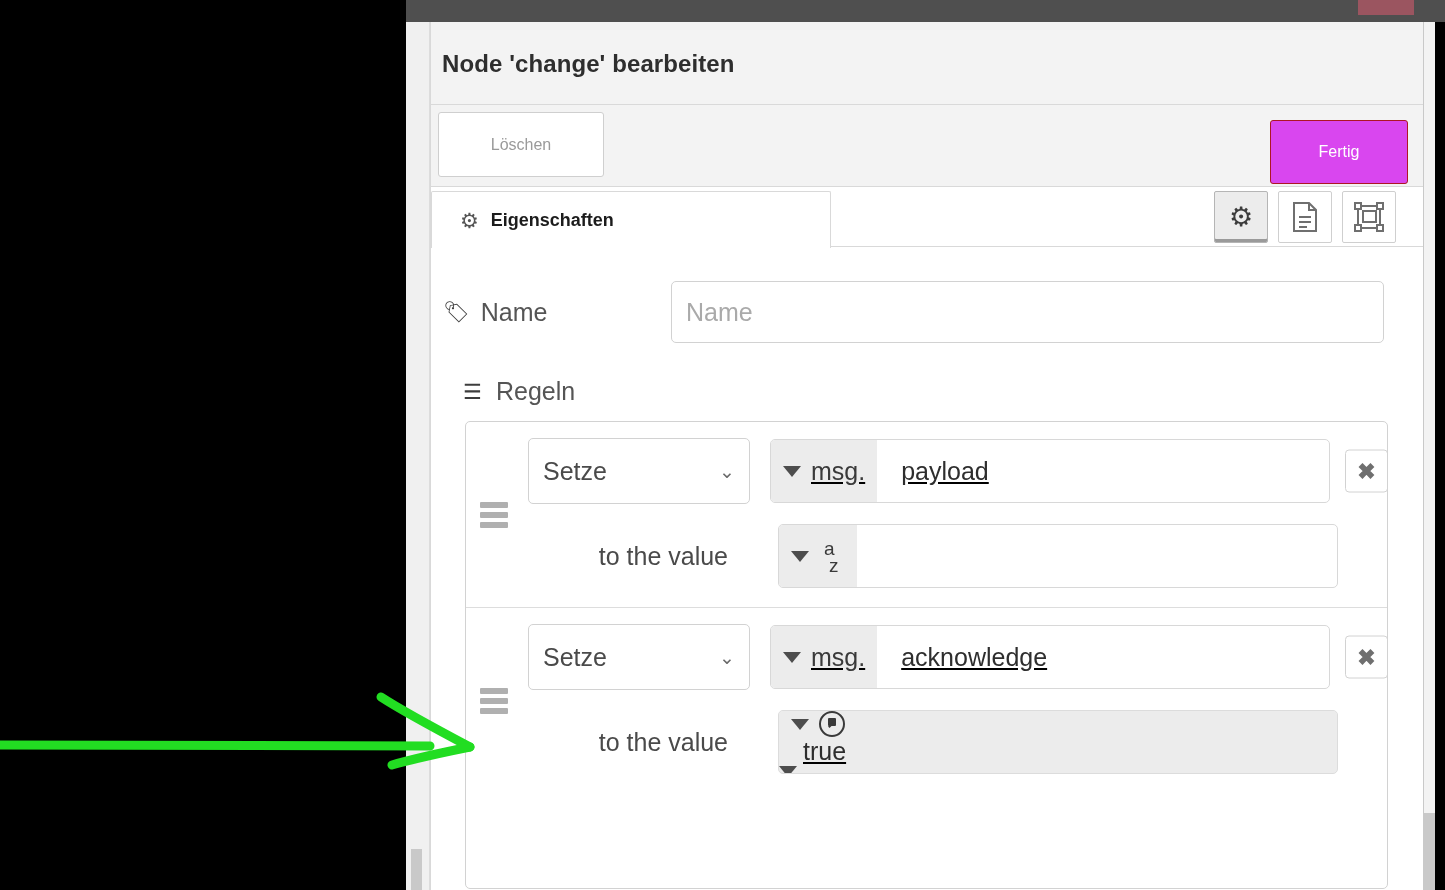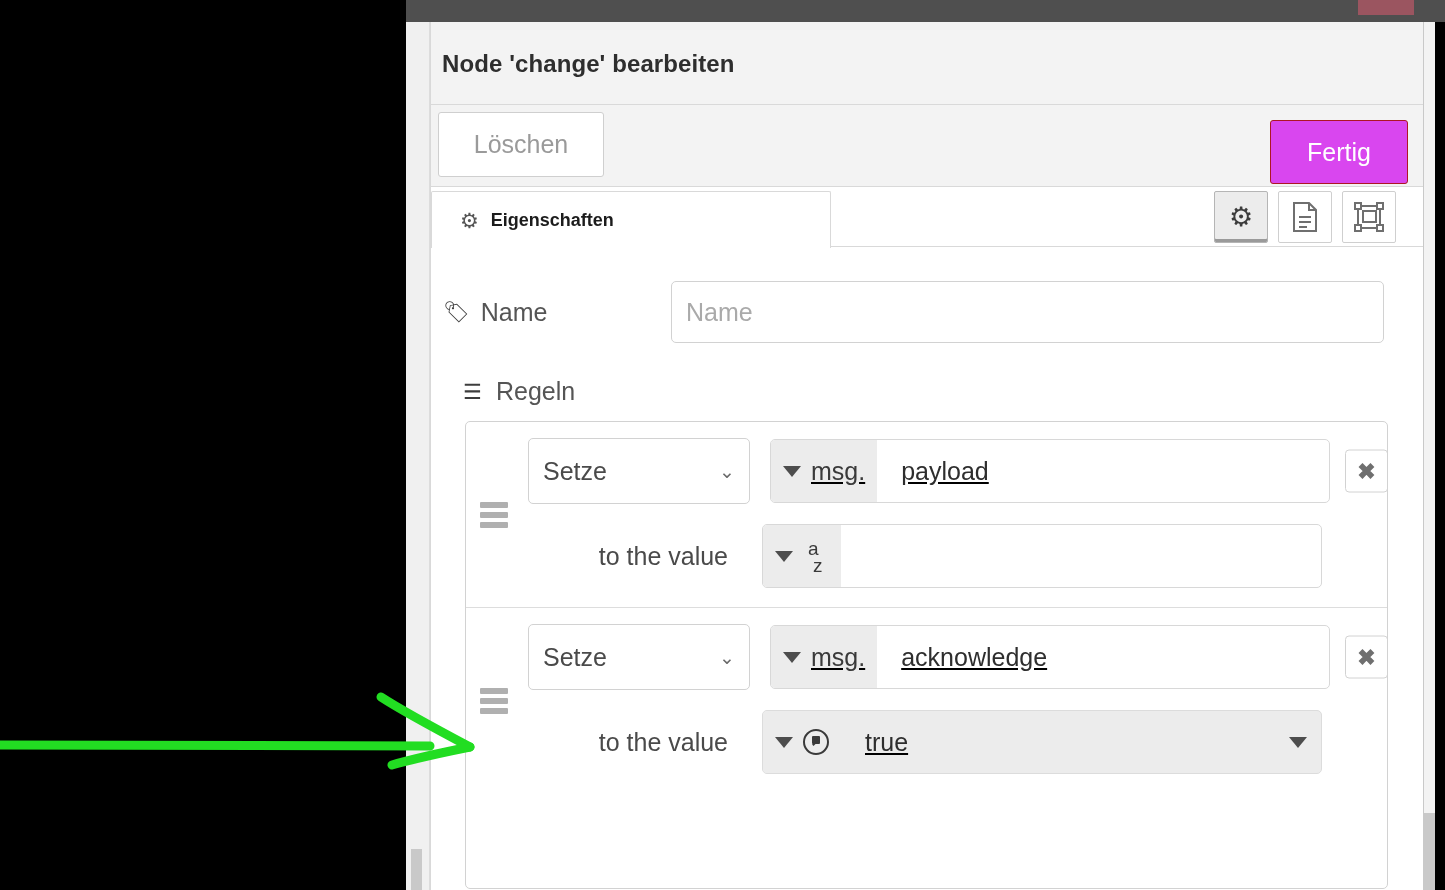--- a/index.html
+++ b/index.html
@@ -85,21 +85,21 @@
   .tray-toolbar {
     position: relative;
     height: 82px;
     background: #f3f3f3;
     border-bottom: 1px solid #d9d9d9;
   }
 
   .btn {
     position: absolute;
     font-family: "Liberation Sans", sans-serif;
-    font-size: 25px;
+    font-size: 16px;
     border-radius: 3px;
     background: #ffffff;
     border: 1px solid #cfcfcf;
     color: #9a9a9a;
     display: flex;
     align-items: center;
     justify-content: center;
     cursor: pointer;
     padding: 12px;
     line-height: 1;
@@ -265,21 +265,21 @@
     left: 54px; top: 16px;
     display: flex;
     align-items: center;
     gap: 20px;
   }
   .rule-line2 {
     position: absolute;
     left: 54px; top: 102px;
     display: flex;
     align-items: center;
-    gap: 20px;
+    gap: 36px;
   }
 
   .select-setze {
     width: 222px; height: 66px;
     border: 1px solid #d2d2d2;
     border-radius: 5px;
     background: #ffffff;
     font-size: 25px;
     color: #4a4a4a;
     font-family: "Liberation Sans", sans-serif;
@@ -304,21 +304,21 @@
   .typed {
     display: flex;
     align-items: stretch;
     height: 64px;
     border: 1px solid #d8d8d8;
     border-radius: 5px;
     background: #ffffff;
     overflow: hidden;
   }
   .typed.wide { width: 560px; text-decoration: underline; }
-  .typed.filled { background: #ececec; border-color: #dcdcdc; }
+  .typed.filled { background: #ececec; border-color: #dcdcdc; flex-direction: column; }
 
   .typed-type {
     background: #ececec;
     display: flex;
     align-items: center;
     gap: 10px;
     padding: 0 12px;
     cursor: pointer;
     flex: 0 0 auto;
   }

